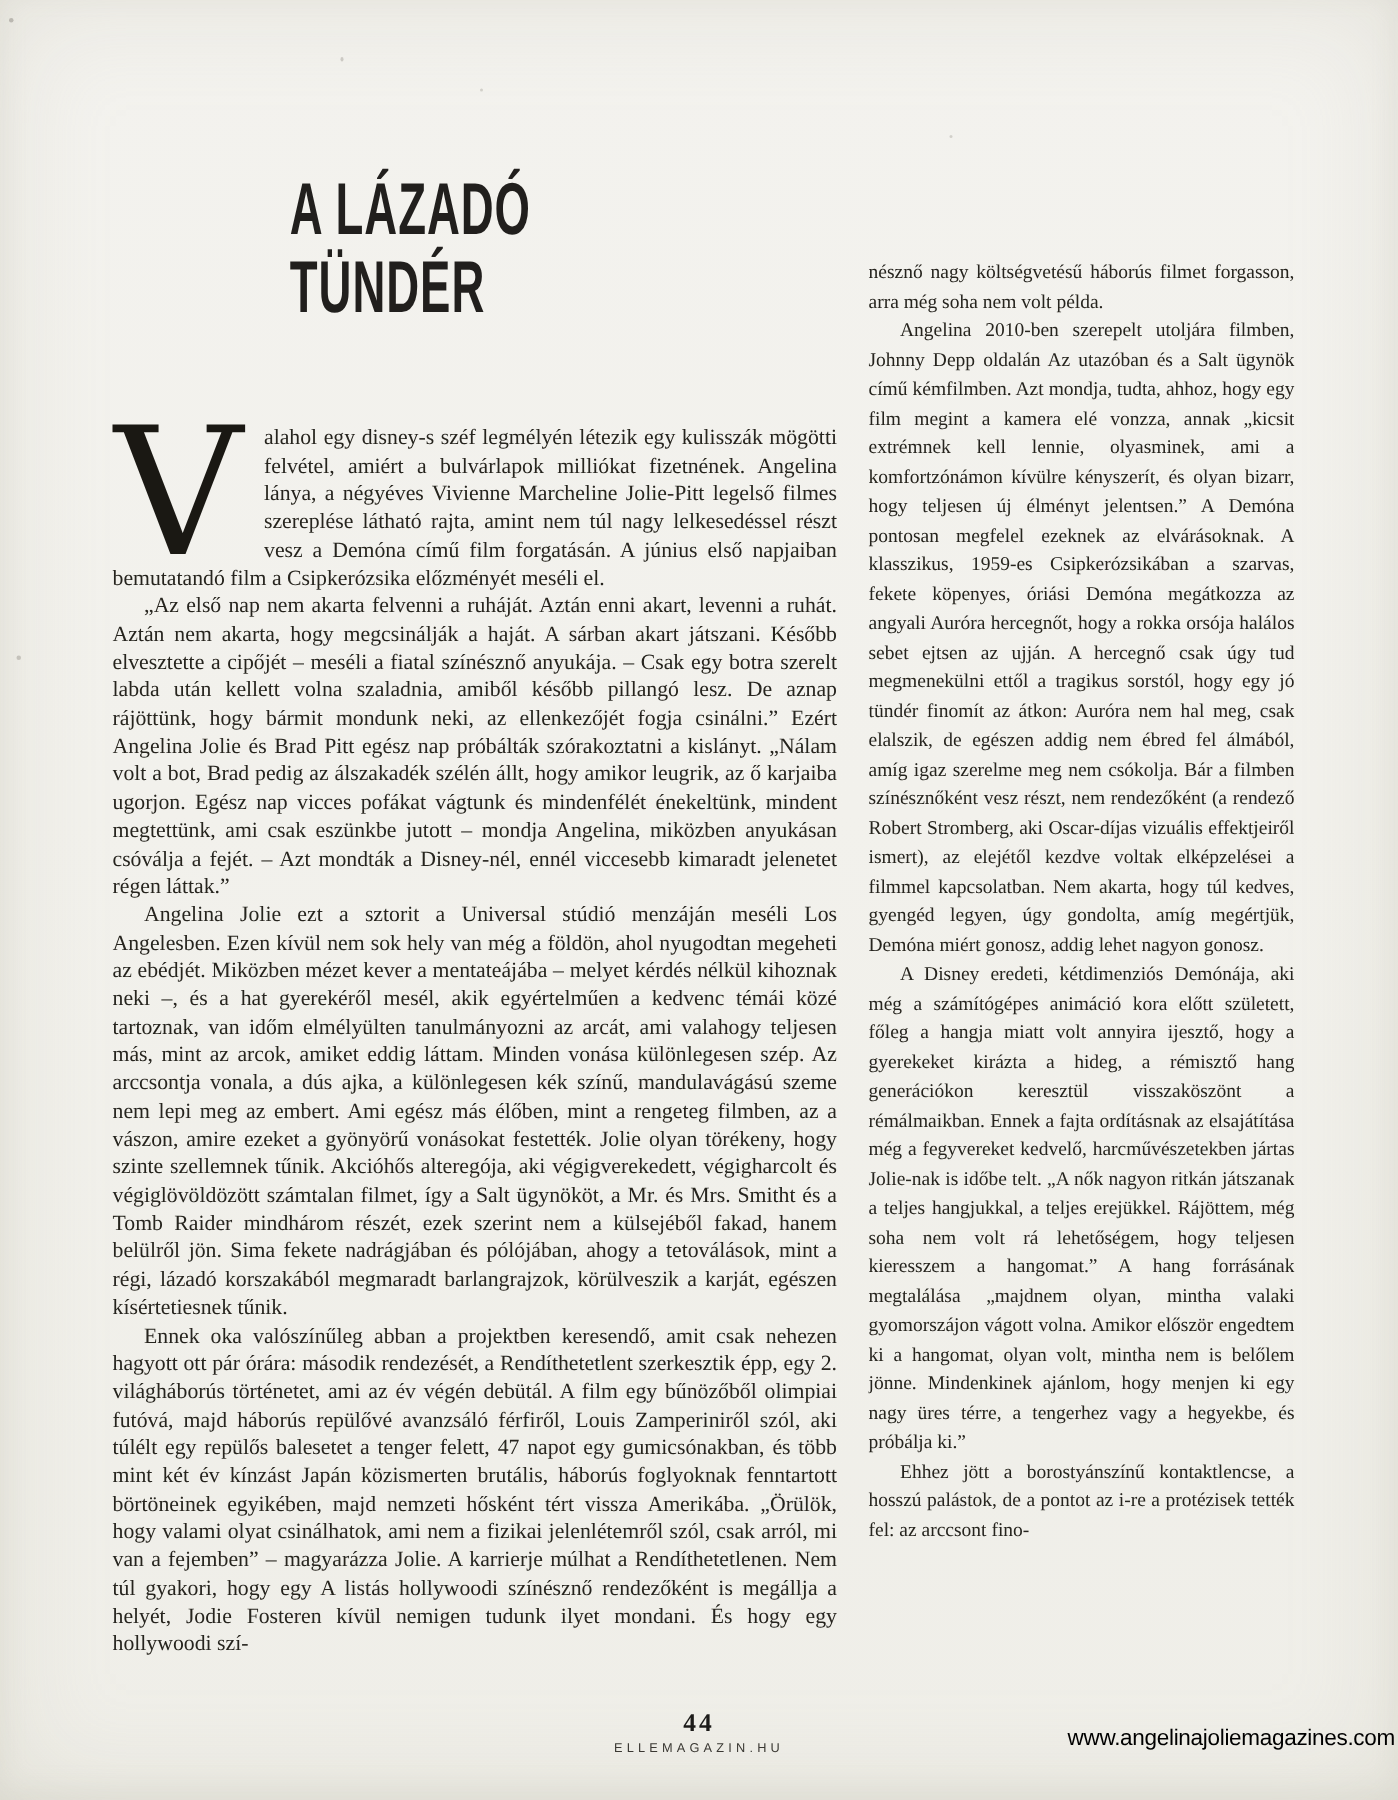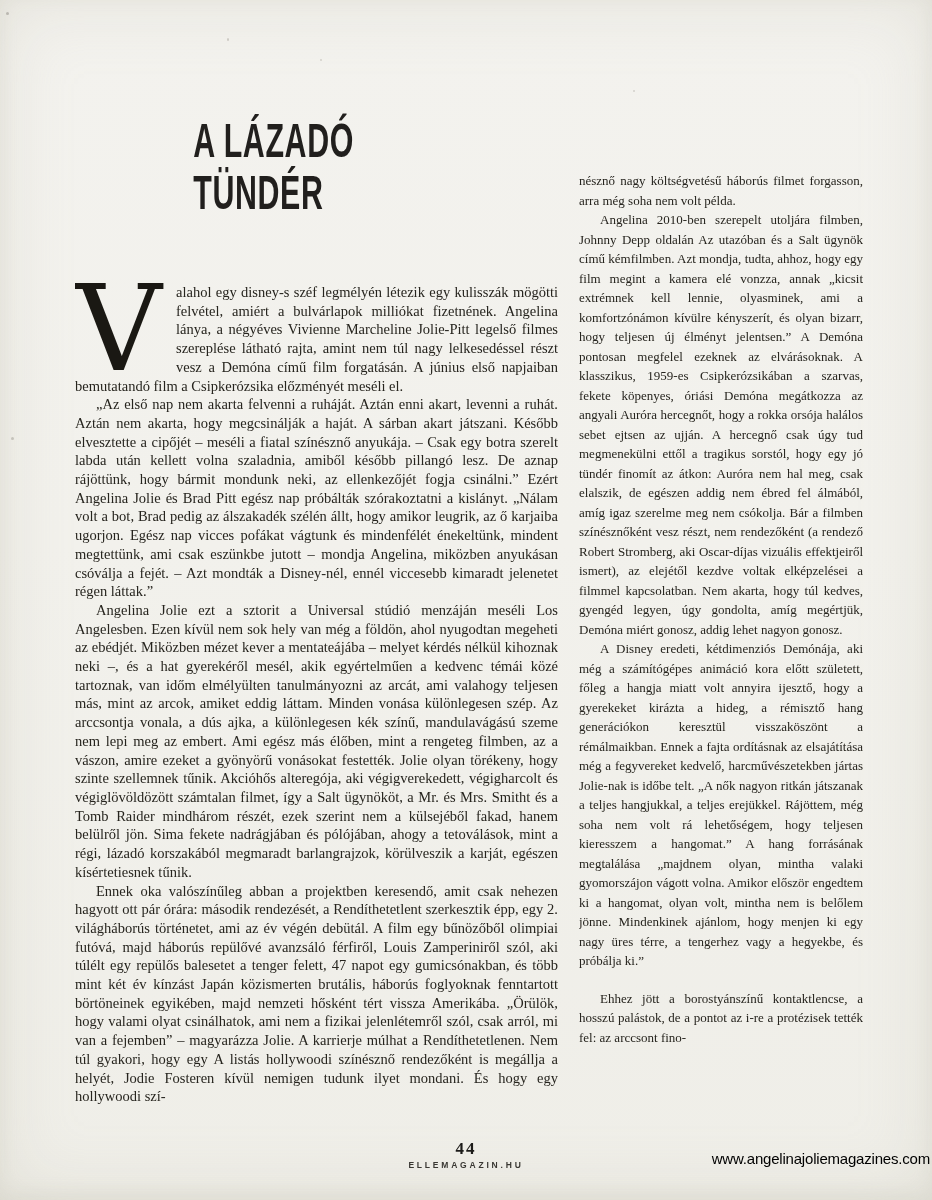--- a/index.html
+++ b/index.html
@@ -26,21 +26,21 @@
     transform:scaleX(0.62); transform-origin:50% 50%;
     white-space:nowrap;
   }
 
   
   .col { position:absolute; text-align:justify; overflow:hidden; }
   .col p { margin:0; text-indent:21px; }
   .col p.noindent { text-indent:0; }
   .col-left  { left:75px;  top:283px; width:483px; height:852px; font-size:14.5px; line-height:18.7px; }
   .col-right { left:579px; top:171px; width:284px; height:978px; font-size:13px; line-height:19.5px; }
-  .col-right p.gap { margin-top:18px; }
+  .col-right p.gap { margin-top:0; }
 
   .dropcap {
     float:left;
     width:92px; height:90px;
     margin:3px 9px 0 0;
     font-family:"DejaVu Serif", serif;
     font-size:120px; line-height:86px;
     color:#1a1813;
     text-indent:0;
   }
@@ -49,21 +49,21 @@
   .pagenum {
     position:absolute; left:0; top:1139px; width:932px;
     text-align:center;
     font-family:"Liberation Serif", serif;
     font-weight:bold; font-size:17px; letter-spacing:2px; color:#1c1b19;
   }
   .site {
     position:absolute; left:0; top:1160px; width:932px;
     text-align:center;
     font-family:"Liberation Sans", sans-serif;
-    font-weight:bold; font-size:8.5px; letter-spacing:2.8px; color:#3a3833;
+    font-weight:normal; font-size:8.5px; letter-spacing:2.8px; color:#3a3833;
   }
 
   
   .watermark {
     position:absolute; right:2px; top:1150px; width:340px;
     text-align:right;
     font-family:"Liberation Sans", sans-serif;
     font-size:15px; letter-spacing:-0.2px; color:#000;
     white-space:nowrap;
   }

